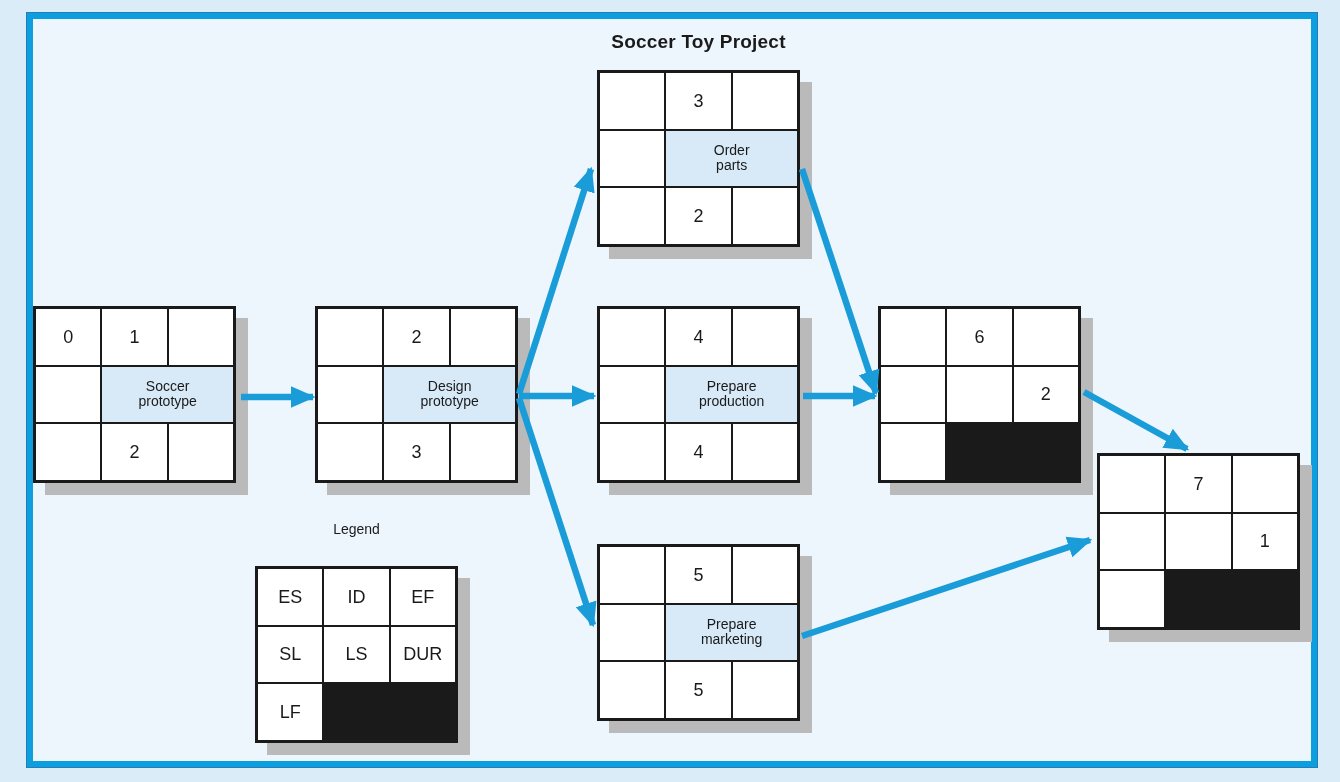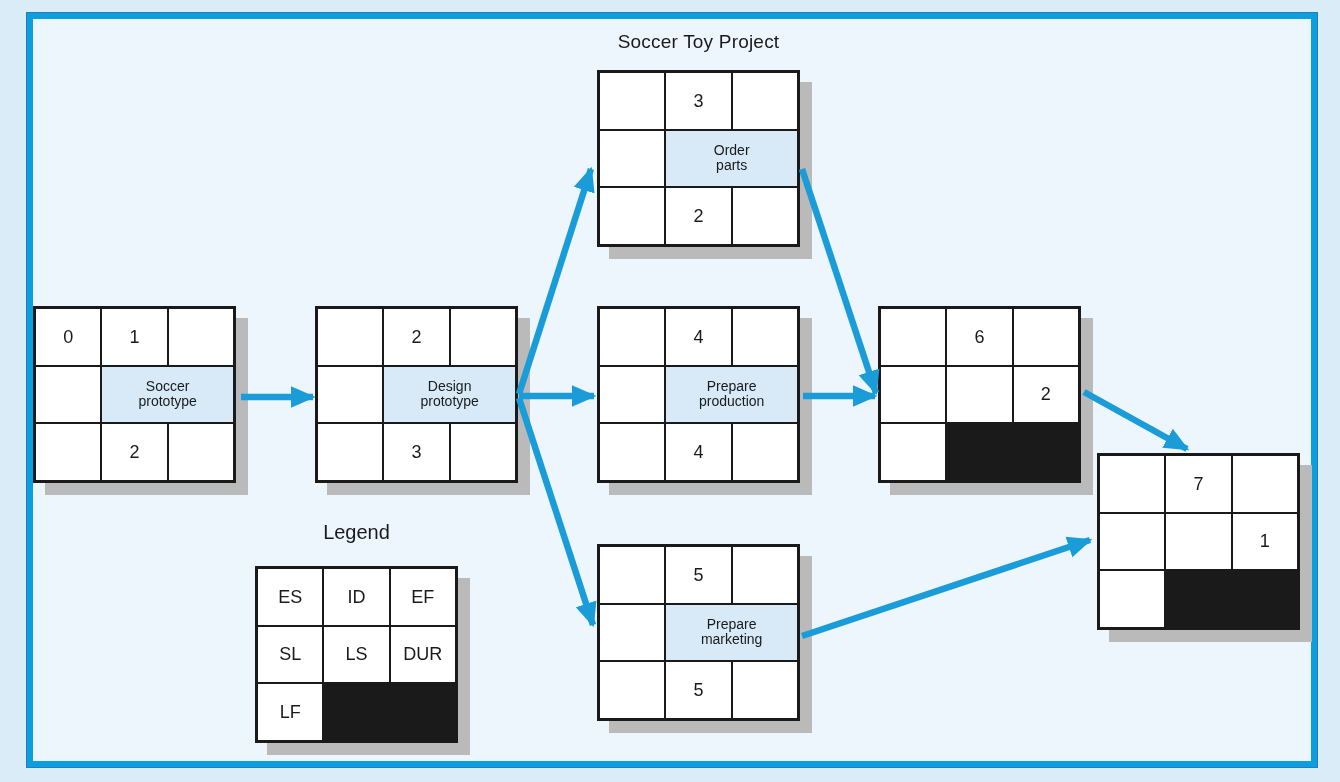--- a/index.html
+++ b/index.html
@@ -9,25 +9,25 @@
     font-family:"Liberation Sans","DejaVu Sans",sans-serif;
     color:#1a1a1a;
   }
   .frame{
     position:absolute;left:27px;top:13px;width:1278px;height:742px;
     background:#eef6fd;border:6px solid #0c9fe0;
     box-shadow:0 0 0 1px #2a7ab5;
   }
   .diagram-title{
     position:absolute;left:547px;top:31px;width:303px;
-    text-align:center;font-size:19px;font-weight:normal;letter-spacing:.2px;
+    text-align:center;font-size:19px;font-weight:bold;letter-spacing:.2px;
   }
   .legend-title{
     position:absolute;left:255px;top:521px;width:203px;
-    text-align:center;font-size:20px;
+    text-align:center;font-size:14px;
   }
   .node{position:absolute;width:203px;height:177px;}
   .ngrid{
     position:absolute;left:0;top:0;right:0;bottom:0;
     display:grid;grid-template-columns:repeat(3,1fr);grid-template-rows:repeat(3,1fr);
     gap:2px;background:#1a1a1a;border:3px solid #1a1a1a;
     box-shadow:12px 12px 0 #bababa;
   }
   .cell{
     background:#ffffff;display:flex;align-items:center;justify-content:center;

